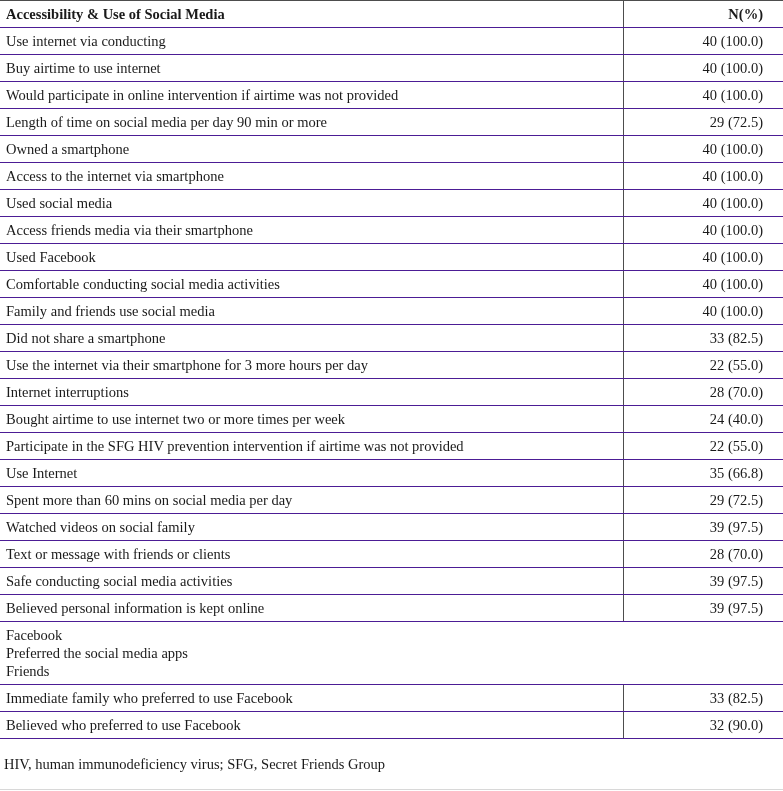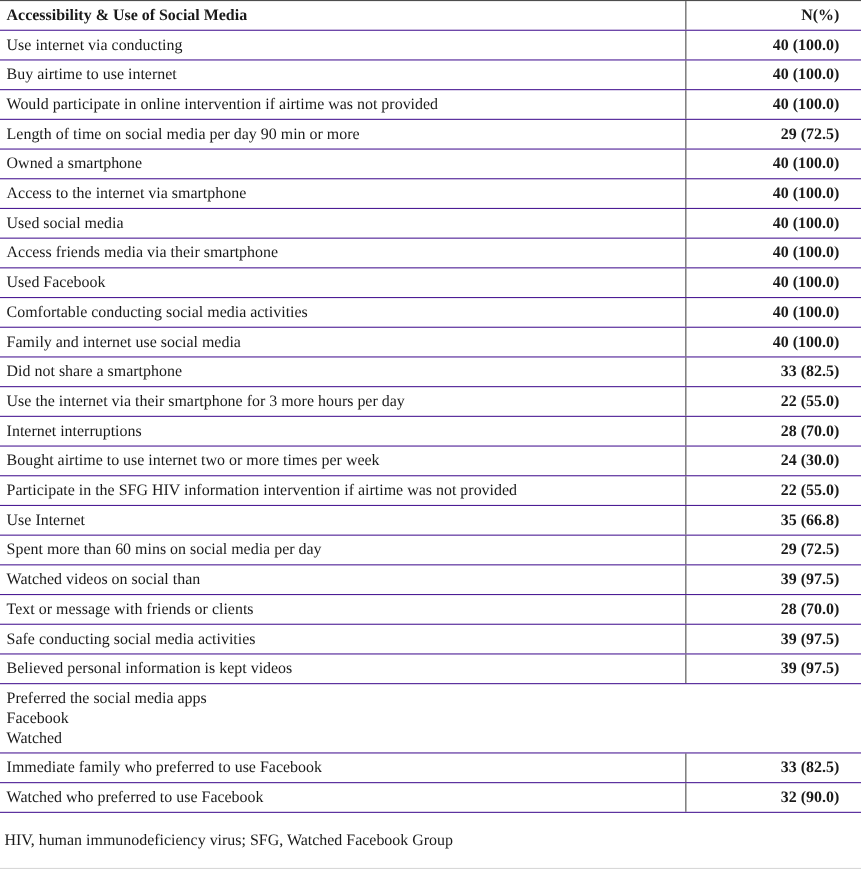--- a/index.html
+++ b/index.html
@@ -33,21 +33,20 @@
     width: 160px;
     box-sizing: border-box;
     border-left: 1px solid #4d4d4d;
     padding: 4px 20px 4px 4px;
     text-align: right;
     font-size: 14.5px;
     line-height: 18px;
     display: flex;
     flex-direction: column;
     justify-content: flex-end;
-    font-weight: bold;
   }
   .tr.header .td-label,
   .tr.header .td-value {
     font-weight: bold;
   }
   .label-line, .value-line {
     line-height: 18px;
   }
   .footnote {
     padding: 16px 6px 0 4px;
@@ -107,86 +106,86 @@
         </div>
         <div class="tr">
           <div class="td-label">Used Facebook</div>
           <div class="td-value">40 (100.0)</div>
         </div>
         <div class="tr">
           <div class="td-label">Comfortable conducting social media activities</div>
           <div class="td-value">40 (100.0)</div>
         </div>
         <div class="tr">
-          <div class="td-label">Family and internet use social media</div>
+          <div class="td-label">Family and friends use social media</div>
           <div class="td-value">40 (100.0)</div>
         </div>
         <div class="tr">
           <div class="td-label">Did not share a smartphone</div>
           <div class="td-value">33 (82.5)</div>
         </div>
         <div class="tr">
           <div class="td-label">Use the internet via their smartphone for 3 more hours per day</div>
           <div class="td-value">22 (55.0)</div>
         </div>
         <div class="tr">
           <div class="td-label">Internet interruptions</div>
           <div class="td-value">28 (70.0)</div>
         </div>
         <div class="tr">
           <div class="td-label">Bought airtime to use internet two or more times per week</div>
-          <div class="td-value">24 (30.0)</div>
+          <div class="td-value">24 (40.0)</div>
         </div>
         <div class="tr">
-          <div class="td-label">Participate in the SFG HIV information intervention if airtime was not provided</div>
+          <div class="td-label">Participate in the SFG HIV prevention intervention if airtime was not provided</div>
           <div class="td-value">22 (55.0)</div>
         </div>
         <div class="tr">
           <div class="td-label">Use Internet</div>
           <div class="td-value">35 (66.8)</div>
         </div>
         <div class="tr">
           <div class="td-label">Spent more than 60 mins on social media per day</div>
           <div class="td-value">29 (72.5)</div>
         </div>
         <div class="tr">
-          <div class="td-label">Watched videos on social than</div>
+          <div class="td-label">Watched videos on social family</div>
           <div class="td-value">39 (97.5)</div>
         </div>
         <div class="tr">
           <div class="td-label">Text or message with friends or clients</div>
           <div class="td-value">28 (70.0)</div>
         </div>
         <div class="tr">
           <div class="td-label">Safe conducting social media activities</div>
           <div class="td-value">39 (97.5)</div>
         </div>
         <div class="tr">
-          <div class="td-label">Believed personal information is kept videos</div>
+          <div class="td-label">Believed personal information is kept online</div>
           <div class="td-value">39 (97.5)</div>
         </div>
         <div class="tr">
           <div class="td-label">
+            <div class="label-line">Facebook</div>
             <div class="label-line">Preferred the social media apps</div>
-            <div class="label-line">Facebook</div>
-            <div class="label-line">Watched</div>
+            <div class="label-line">Friends</div>
           </div>
         </div>
         <div class="tr">
           <div class="td-label">Immediate family who preferred to use Facebook</div>
           <div class="td-value">33 (82.5)</div>
         </div>
         <div class="tr">
-          <div class="td-label">Watched who preferred to use Facebook</div>
+          <div class="td-label">Believed who preferred to use Facebook</div>
           <div class="td-value">32 (90.0)</div>
         </div>
       </div>
   </div>
 
-  <div class="footnote">HIV, human immunodeficiency virus; SFG, Watched Facebook Group</div>
+  <div class="footnote">HIV, human immunodeficiency virus; SFG, Secret Friends Group</div>
 
   <div class="divider"></div>
 
   <div class="doi-row">
     
   </div>
 
 </div>
 
 </body></html>

